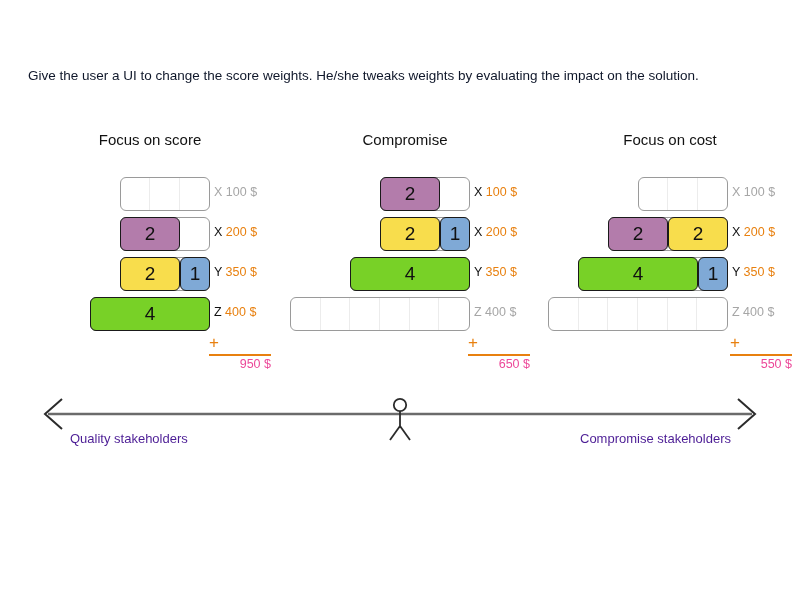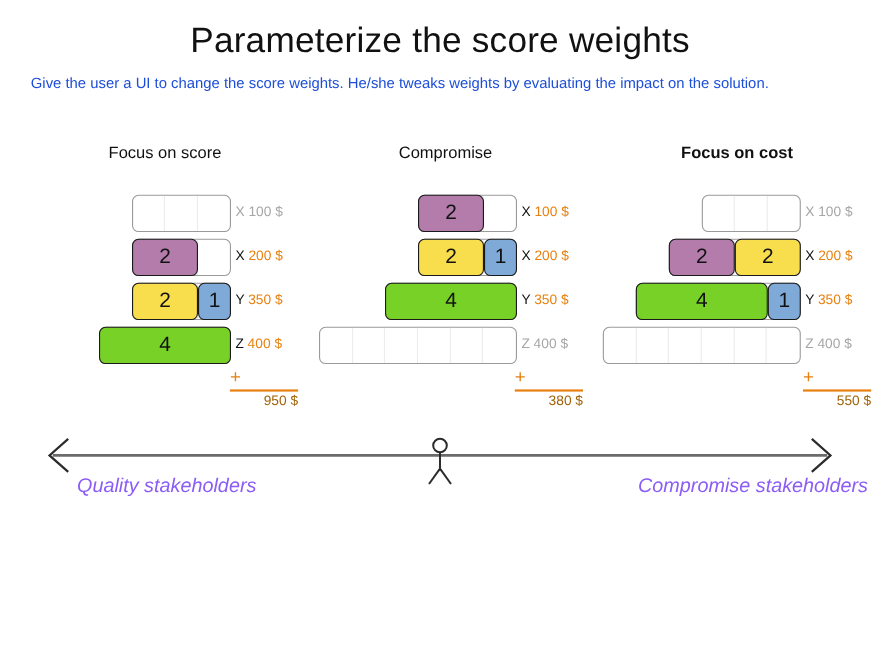--- a/index.html
+++ b/index.html
@@ -10,31 +10,31 @@
   }
   .page{position:absolute;inset:0;}
 
   
   .title{
     position:absolute;top:18px;left:0;width:800px;text-align:center;
     font-size:32px;font-weight:400;color:#111;letter-spacing:.2px;
   }
   .subtitle{
     position:absolute;top:68px;left:28px;width:748px;
-    font-size:13.5px;font-weight:400;color:#1d4ed8;
+    font-size:13.5px;font-weight:400;color:#0f172a;
   }
 
   
   .col-title{
     position:absolute;font-size:15px;color:#111;text-align:center;
     width:240px;top:131px;
   }
   .col1 .col-title{left:30px;}
   .col2 .col-title{left:285px;}
-  .col3 .col-title{left:550px;font-weight:bold;}
+  .col3 .col-title{left:550px;}
 
   .row{position:absolute;height:34px;}
   .track{
     position:absolute;top:0;height:34px;box-sizing:border-box;
     border:1px solid #9a9a9a;border-radius:6px;background:#fff;
     display:flex;overflow:hidden;
   }
   .cell{
     width:30px;height:100%;box-sizing:border-box;
     border-right:1px solid #ececec;
@@ -61,45 +61,44 @@
 
   
   .sum{position:absolute;}
   .sum .plus{
     position:absolute;left:0;top:0;font-size:17px;color:#e8800f;line-height:14px;
   }
   .sum .rule{
     position:absolute;left:0;top:18px;height:2px;background:#e8800f;
   }
   .sum .total{
-    position:absolute;top:21px;font-size:12.5px;color:#a16207;
+    position:absolute;top:21px;font-size:12.5px;color:#ec4899;
     text-align:right;white-space:nowrap;
   }
 
   
   .spectrum{position:absolute;left:0;top:395px;width:800px;height:100px;}
   .spectrum svg{display:block;}
   .spec-label{
-    position:absolute;font-size:18px;color:#8b5cf6;white-space:nowrap;font-style:italic;
+    position:absolute;font-size:13px;color:#4c1d95;white-space:nowrap;
   }
   .spec-left{left:70px;top:431px;}
   .spec-right{left:580px;top:431px;}
   .user-cap{
     position:absolute;width:800px;left:0;text-align:center;
     font-size:12.5px;color:#111;
   }
   .user-cap.l1{top:451px;}
   .user-cap.l2{top:470px;}
 </style>
 </head>
 <body>
 
 <div class="page">
 
-  <div class="title">Parameterize the score weights</div>
   <div class="subtitle">Give the user a UI to change the score weights. He/she tweaks weights by evaluating the impact on the solution.</div>
 
   <div class="col1">
     <div class="col-title">Focus on score</div>
   </div>
   <div class="col2">
     <div class="col-title">Compromise</div>
   </div>
   <div class="col3">
     <div class="col-title">Focus on cost</div>
@@ -184,21 +183,21 @@
           <div class="cell"></div>
           <div class="cell"></div>
           <div class="cell"></div>
           <div class="cell"></div>
         </div>
       </div>
       <div class="rowlabel inactive" style="left: 474px; top: 305px;"><span class="key">Z </span><span class="amt">400 $</span></div>
       <div class="sum" style="left: 468px; top: 336px; width: 62px;">
         <div class="plus">+</div>
         <div class="rule" style="width: 62px;"></div>
-        <div class="total" style="width: 62px;">380 $</div>
+        <div class="total" style="width: 62px;">650 $</div>
       </div>
       <div class="row" style="left: 0px; top: 177px;">
         <div class="track" style="left: 638px; width: 90px;">
           <div class="cell"></div>
           <div class="cell"></div>
           <div class="cell"></div>
         </div>
       </div>
       <div class="rowlabel inactive" style="left: 732px; top: 185px;"><span class="key">X </span><span class="amt">100 $</span></div>
       <div class="row" style="left: 0px; top: 217px;">

